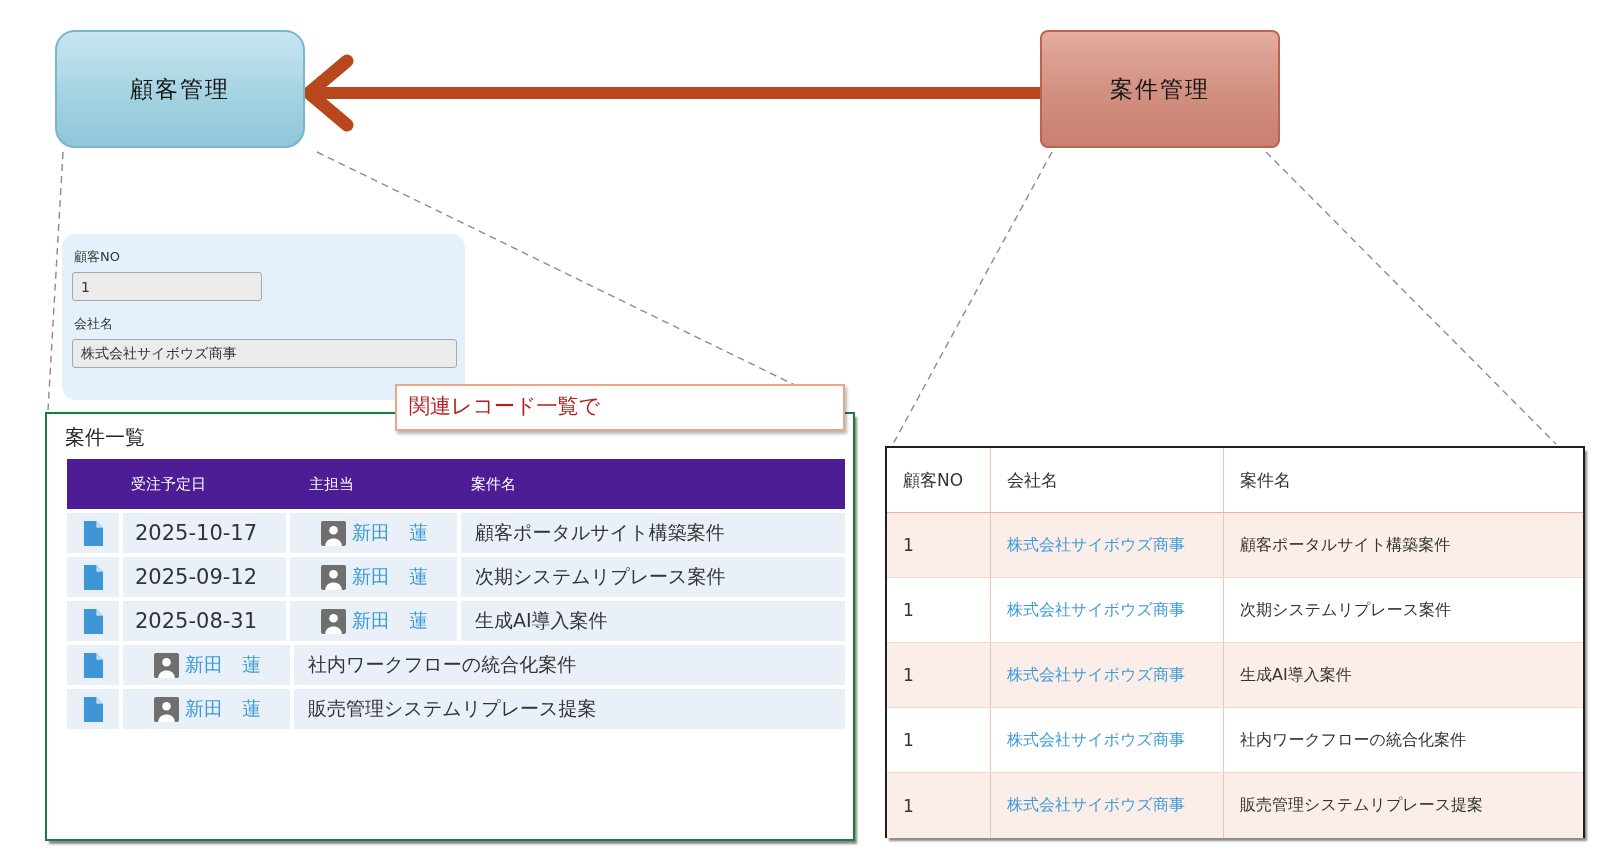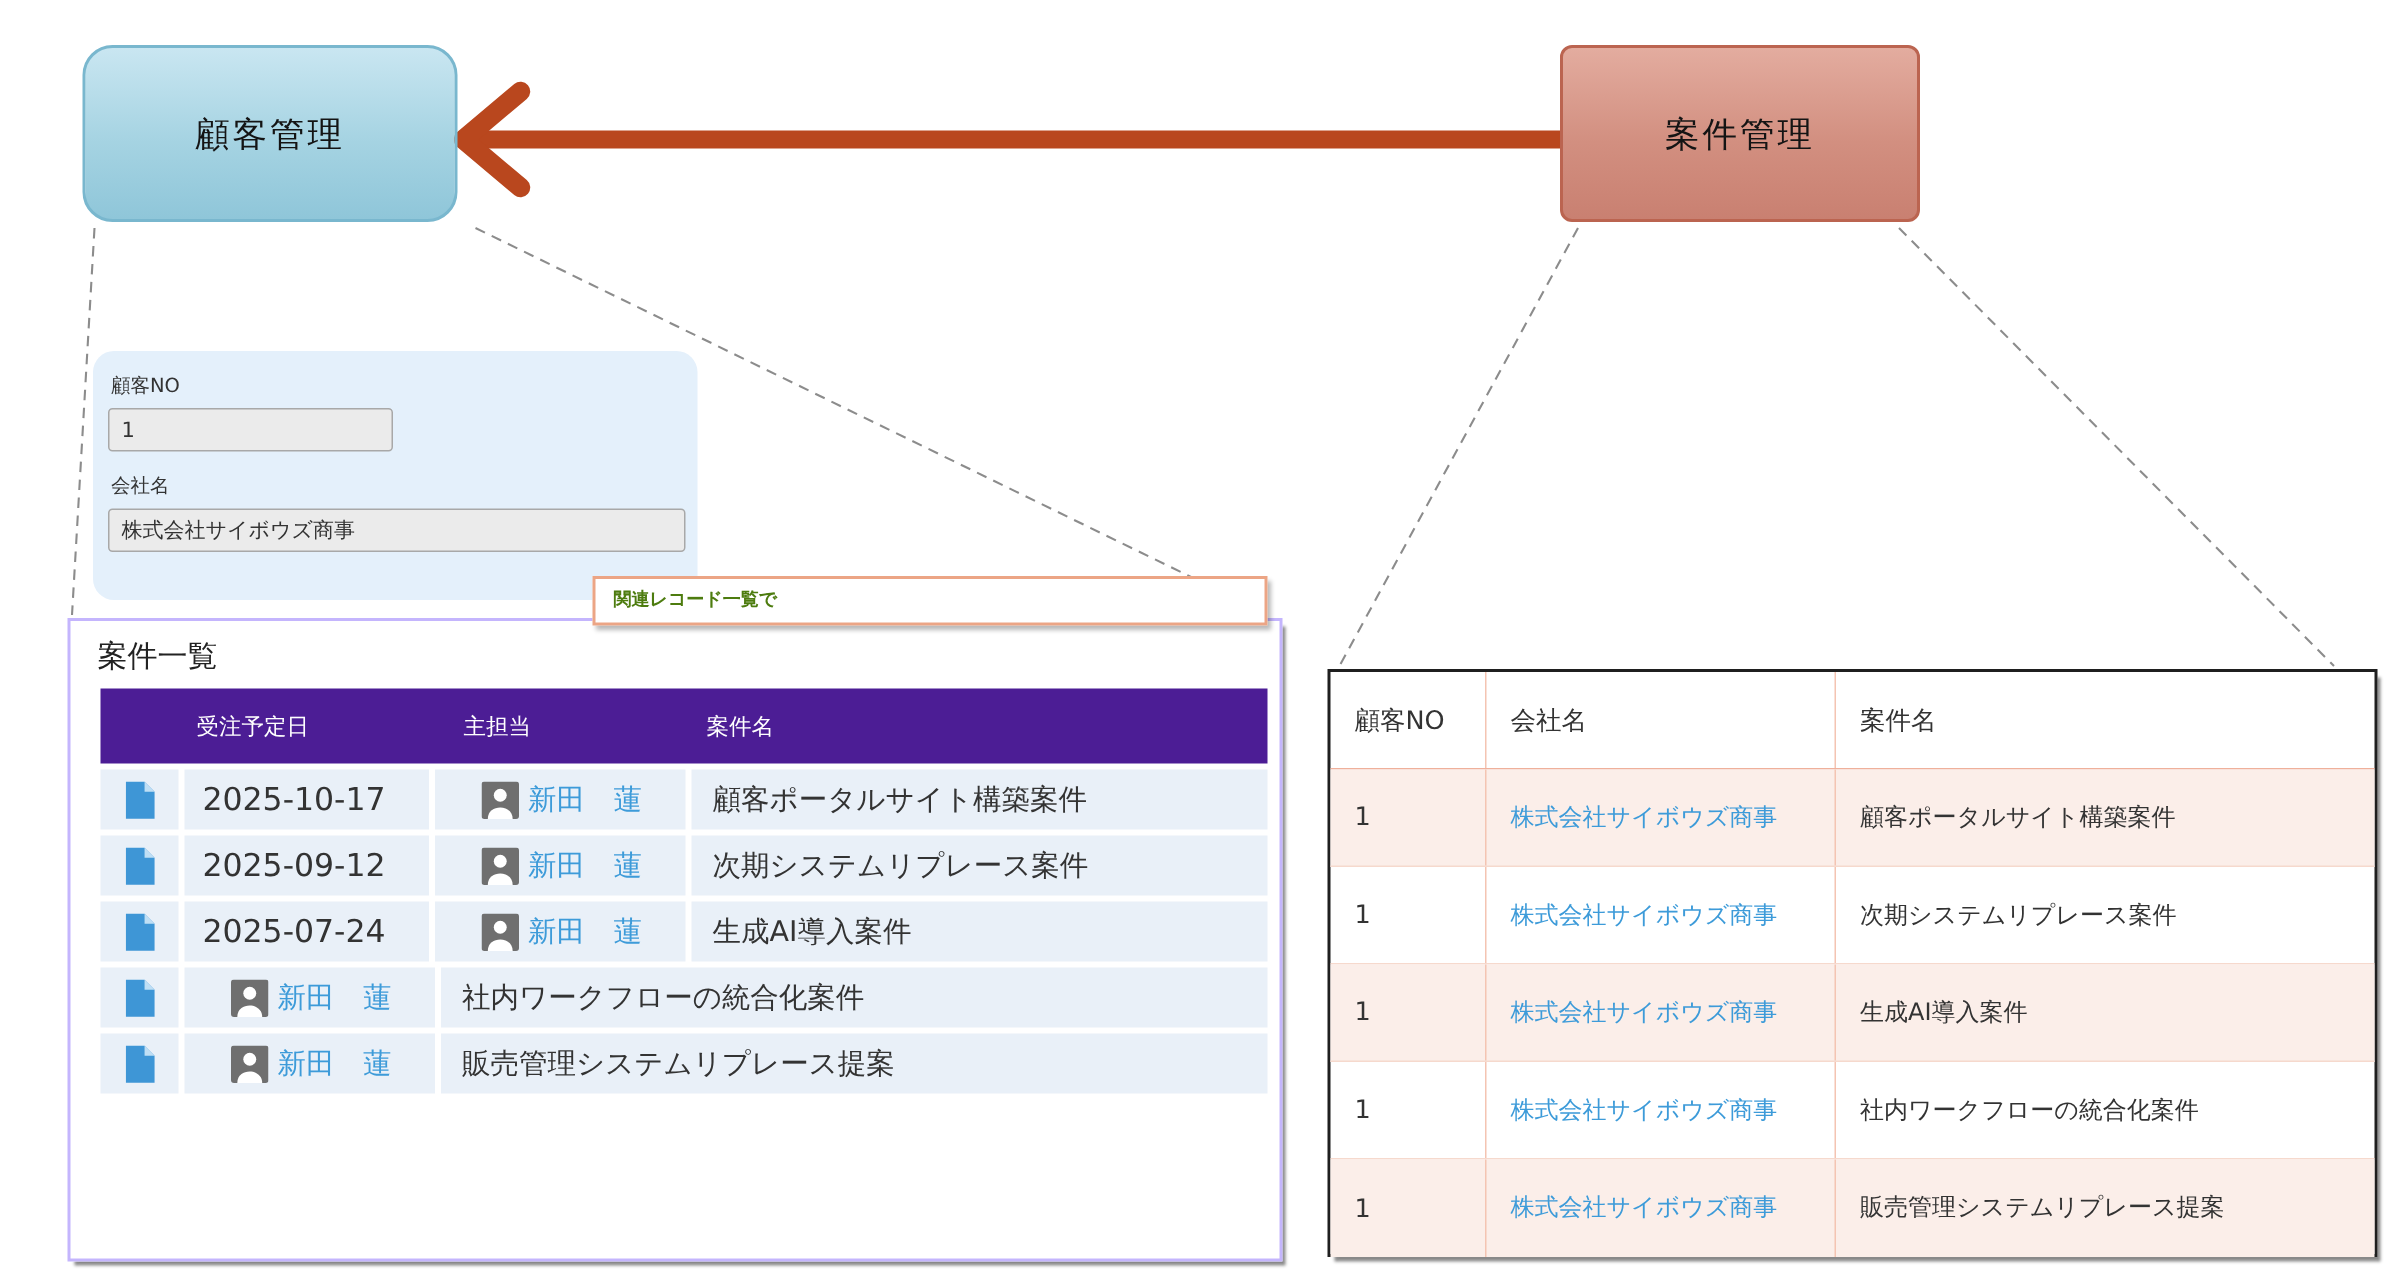--- a/index.html
+++ b/index.html
@@ -37,27 +37,27 @@
     height:29px;box-sizing:border-box;font-size:14px;color:#333;padding:0 8px;
     font-family:"DejaVu Sans","Liberation Sans",sans-serif;margin-bottom:14px;
   }
   #fp-input-no{width:190px;}
   #fp-input-company{width:385px;}
 
   
   .callout{
     position:absolute;left:395px;top:384px;width:450px;z-index:6;box-sizing:border-box;
     background:#ffffff;border:2px solid #ECA585;padding:4px 12px 6px 12px;
-    font-size:12px;line-height:1.55;color:#4d7c0f;box-shadow:2px 3px 3px rgba(0,0,0,0.28);font-weight:bold;
+    font-size:21px;line-height:1.55;color:#b91c1c;box-shadow:2px 3px 3px rgba(0,0,0,0.28);
   }
 
   
   .left-table{
     position:absolute;left:45px;top:412px;width:810px;height:429px;z-index:3;
-    background:#fff;border:2px solid #c4b5fd;box-sizing:border-box;
+    background:#fff;border:2px solid #15803d;box-sizing:border-box;
     box-shadow:3px 4px 2px -1px rgba(40,40,40,0.55);
   }
   .lt-title{font-size:20px;color:#222;margin:10px 0 8px 18px;}
   .lt-table{margin:0 8px 0 20px;}
   .lt-header{display:flex;align-items:center;height:50px;background:#4c1d95;color:#fff;font-size:15px;}
   .lt-header .c-icon{width:52px;}
   .lt-header .c-date{width:166px;box-sizing:border-box;padding-left:12px;}
   .lt-header .c-assignee{width:170px;box-sizing:border-box;padding-left:24px;}
   .lt-header .c-name{flex:1;box-sizing:border-box;padding-left:16px;}
   .lt-row{display:flex;gap:4px;margin-top:4px;height:40px;}
@@ -176,21 +176,21 @@
 
       <div class="lt-row">
         <div class="lt-cell c-icon">
             <button class="file-btn">
               <svg width="21" height="27" viewBox="0 0 22 28">
                 <path d="M1 1 h13 l7 7 v19 h-20 z" fill="#3E96D6"></path>
                 <path d="M14 1 l7 7 h-7 z" fill="#BFDFF5"></path>
               </svg>
             </button>
           </div>
-        <div class="lt-cell c-date">2025-07-24</div>
+        <div class="lt-cell c-date">2025-08-31</div>
         <div class="lt-cell c-assignee">
             <svg width="25" height="25" viewBox="0 0 25 25">
               <rect width="25" height="25" rx="2" fill="#6F6F6F"></rect>
               <circle cx="12.5" cy="9.2" r="4.3" fill="#fff"></circle>
               <path d="M4.2 25 c0-5.2 4.2-7.6 8.3-7.6 s8.3 2.4 8.3 7.6 z" fill="#fff"></path>
             </svg>
             <a href="#" class="assignee-link">新田　蓮</a>
           </div>
         <div class="lt-cell c-name">生成AI導入案件</div>
       </div>

